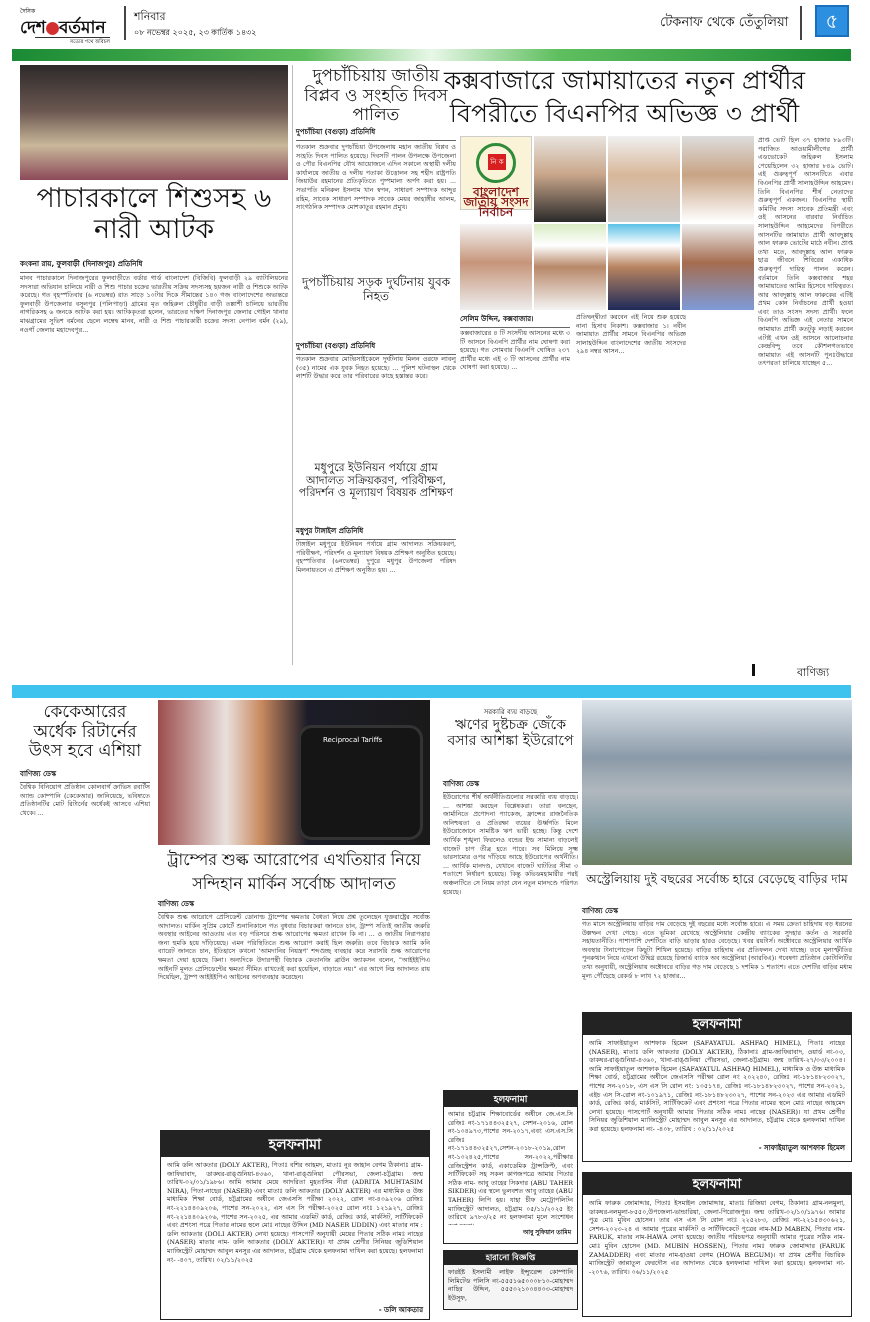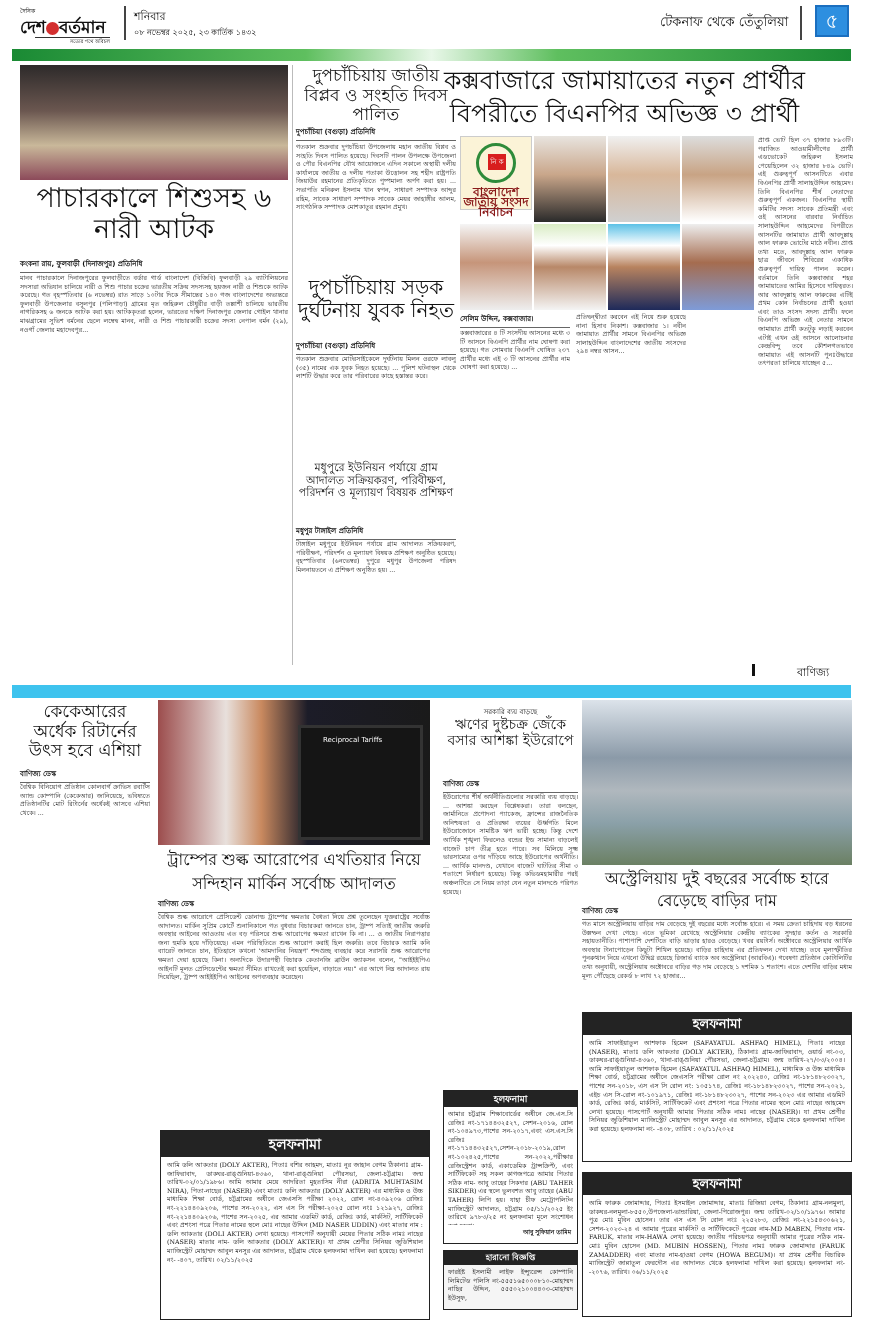--- a/index.html
+++ b/index.html
@@ -48,21 +48,21 @@
 <div class="abs photo" style="left:20px;top:65px;width:268px;height:115px;background:linear-gradient(180deg,#2d2a2a 0%,#6b5750 40%,#c9b89a 70%,#8c4a5a 100%)"></div>
 <div class="abs headline" style="left:20px;top:182px;width:268px;font-size:27px">পাচারকালে শিশুসহ ৬ নারী আটক</div>
 <div class="abs byline" style="left:20px;top:258px;width:268px">কংকনা রায়, ফুলবাড়ী (দিনাজপুর) প্রতিনিধি</div>
 <div class="abs body" style="left:20px;top:274px;width:268px;height:395px;overflow:hidden">মানব পাচারকালে দিনাজপুরের ফুলবাড়ীতে বর্ডার গার্ড বাংলাদেশ (বিজিবি) ফুলবাড়ী ২৯ ব্যাটালিয়নের সদস্যরা অভিযান চালিয়ে নারী ও শিশু পাচার চক্রের ভারতীয় সক্রিয় সদস্যসহ ছয়জন নারী ও শিশুকে আটক করেছে। গত বৃহস্পতিবার (৬ নভেম্বর) রাত সাড়ে ১০টার দিকে সীমান্তের ১৪০ গজ বাংলাদেশের অভ্যন্তরে ফুলবাড়ী উপজেলার বসুলপুর (পলিপাড়া) গ্রামের মৃত জহিরুল চৌধুরীর বাড়ী তল্লাশী চালিয়ে ভারতীয় নাগরিকসহ ৬ জনকে আটক করা হয়। আটককৃতরা হলেন, ভারতের দক্ষিণ দিনাজপুর জেলার গোইল থানার মাঝগ্রামের সুভিশ বর্মনের ছেলে লম্বেদ্ব মানব, নারী ও শিশু পাচারকারী চক্রের সদস্য নেপাল বর্মন (২৯), নওগাঁ জেলার মহাদেবপুর...</div>
 
 <div class="abs colrule" style="left:292px;top:65px;height:600px"></div>
 <div class="abs headline" style="left:296px;top:66px;width:160px;font-size:17px">দুপচাঁচিয়ায় জাতীয় বিপ্লব ও সংহতি দিবস পালিত</div>
 <div class="abs byline" style="left:296px;top:126px;width:160px">দুপচাঁচিয়া (বগুড়া) প্রতিনিধি</div>
 <div class="abs body" style="left:296px;top:143px;width:160px;height:130px;overflow:hidden">গতকাল শুক্রবার দুপচাঁচিয়া উপজেলায় মহান জাতীয় বিপ্লব ও সংহতি দিবস পালিত হয়েছে। দিবসটি পালন উপলক্ষে উপজেলা ও পৌর বিএনপির যৌথ আয়োজনে এদিন সকালে অস্থায়ী দলীয় কার্যালয়ে জাতীয় ও দলীয় পতাকা উত্তোলন সহ শহীদ রাষ্ট্রপতি জিয়াউর রহমানের প্রতিকৃতিতে পুষ্পমাল্য অর্পণ করা হয়। ... সভাপতি মনিরুল ইসলাম খান স্বপন, সাধারণ সম্পাদক আব্দুর রহিম, সাবেক সাধারণ সম্পাদক সাবেক মেয়র জাহাঙ্গীর আলম, সাংগঠনিক সম্পাদক মোশকাতুর রহমান প্রমুখ।</div>
 
-<div class="abs headline" style="left:296px;top:276px;width:160px;font-size:20px">দুপচাঁচিয়ায় সড়ক দুর্ঘটনায় যুবক নিহত</div>
+<div class="abs headline" style="left:296px;top:276px;width:160px;font-size:12px">দুপচাঁচিয়ায় সড়ক দুর্ঘটনায় যুবক নিহত</div>
 <div class="abs byline" style="left:296px;top:340px;width:160px">দুপচাঁচিয়া (বগুড়া) প্রতিনিধি</div>
 <div class="abs body" style="left:296px;top:355px;width:160px;height:105px;overflow:hidden">গতকাল শুক্রবার মোটরসাইকেলে দুর্ঘটনায় মিলন ওরফে লাবলু (৩৫) নামের এক যুবক নিহত হয়েছে। ... পুলিশ ঘটনাস্থল থেকে লাশটি উদ্ধার করে তার পরিবারের কাছে হস্তান্তর করে।</div>
 
 <div class="abs headline" style="left:296px;top:462px;width:160px;font-size:11px">মধুপুরে ইউনিয়ন পর্যায়ে গ্রাম আদালত সক্রিয়করণ, পরিবীক্ষণ, পরিদর্শন ও মূল্যায়ণ বিষয়ক প্রশিক্ষণ</div>
 <div class="abs byline" style="left:296px;top:525px;width:160px">মধুপুর টাঙ্গাইল প্রতিনিধি</div>
 <div class="abs body" style="left:296px;top:540px;width:160px;height:125px;overflow:hidden">টাঙ্গাইল মধুপুরে ইউনিয়ন পর্যায়ে গ্রাম আদালত সক্রিয়করণ, পরিবীক্ষণ, পরিদর্শন ও মূল্যায়ণ বিষয়ক প্রশিক্ষণ অনুষ্ঠিত হয়েছে। বৃহস্পতিবার (৬নভেম্বর) দুপুরে মধুপুর উপজেলা পরিষদ মিলনায়তনে এ প্রশিক্ষণ অনুষ্ঠিত হয়। ...</div>
 
 <div class="abs headline" style="left:427px;top:64px;width:395px;font-size:25px;line-height:33px">কক্সবাজারে জামায়াতের নতুন প্রার্থীর বিপরীতে বিএনপির অভিজ্ঞ ৩ প্রার্থী</div>
 <div class="abs" style="left:460px;top:136px;width:72px;height:74px;background:#fbf3d7;border:1px solid #ccc;text-align:center">
   <div style="margin:6px auto 0;width:40px;height:40px;border-radius:50%;border:3px solid #2e8b3a;position:relative">
@@ -84,55 +84,57 @@
 
 <div class="abs section-bar"></div>
 <div class="abs section-label">বাণিজ্য</div>
 <div class="abs bluebar"></div>
 
 <div class="abs headline" style="left:20px;top:702px;width:130px;font-size:17px">কেকেআরের অর্ধেক রিটার্নের উৎস হবে এশিয়া</div>
 <div class="abs byline" style="left:20px;top:768px;width:130px">বাণিজ্য ডেস্ক</div>
 <div class="abs body" style="left:20px;top:783px;width:130px;height:525px;overflow:hidden">বৈশ্বিক বিনিয়োগ প্রতিষ্ঠান কোলবার্গ ক্রাভিস রবার্টস অ্যান্ড কোম্পানি (কেকেআর) জানিয়েছে, ভবিষ্যতে প্রতিষ্ঠানটির মোট রিটার্নের অর্ধেকই আসবে এশিয়া থেকে। ...</div>
 
 <div class="abs photo" style="left:158px;top:700px;width:272px;height:145px;background:linear-gradient(90deg,#9c4d4d 0%,#e8e0dc 25%,#c9895f 38%,#1c1c28 55%,#1a1a1a 100%)">
-  <div style="position:absolute;left:140px;top:25px;width:125px;height:115px;background:#151515;border:3px solid #333;border-radius:0">
+  <div style="position:absolute;left:140px;top:25px;width:125px;height:115px;background:#151515;border:3px solid #333;border-radius:14px">
     <div style="color:#fff;font-size:7px;padding:8px 0 0 22px;font-family:'DejaVu Sans',sans-serif">Reciprocal Tariffs</div>
   </div>
 </div>
 <div class="abs headline" style="left:158px;top:848px;width:272px;font-size:16px;line-height:24px">ট্রাম্পের শুল্ক আরোপের এখতিয়ার নিয়ে সন্দিহান মার্কিন সর্বোচ্চ আদালত</div>
 <div class="abs byline" style="left:158px;top:898px;width:272px">বাণিজ্য ডেস্ক</div>
 <div class="abs body" style="left:158px;top:913px;width:272px;height:200px;overflow:hidden">বৈশ্বিক শুল্ক আরোপে প্রেসিডেন্ট ডোনাল্ড ট্রাম্পের ক্ষমতার বৈধতা নিয়ে প্রশ্ন তুলেছেন যুক্তরাষ্ট্রের সর্বোচ্চ আদালত। মার্কিন সুপ্রিম কোর্টে শুনানিকালে গত বুধবার বিচারকরা জানতে চান, ট্রাম্প সত্যিই জাতীয় জরুরি অবস্থার আইনের আওতায় এত বড় পরিসরে শুল্ক আরোপের ক্ষমতা রাখেন কি না। ... ও জাতীয় নিরাপত্তার জন্য হুমকি হয়ে দাঁড়িয়েছে। এমন পরিস্থিতিতে শুল্ক আরোপ করাই ছিল জরুরি। তবে বিচারক অ্যামি কনি ব্যারেট জানতে চান, ইতিহাসে কখনো 'আমদানির নিয়ন্ত্রণ' শব্দগুচ্ছ ব্যবহার করে সরাসরি শুল্ক আরোপের ক্ষমতা দেয়া হয়েছে কিনা। অন্যদিকে উদারপন্থী বিচারক কেতানজি ব্রাউন জ্যাকসন বলেন, "আইইইপিএ আইনটি মূলত প্রেসিডেন্টের ক্ষমতা সীমিত রাখতেই করা হয়েছিল, বাড়াতে নয়।" এর আগে নিম্ন আদালত রায় দিয়েছিল, ট্রাম্প আইইইপিএ আইনের অপব্যবহার করেছেন।</div>
 
 <div class="abs notice" style="left:160px;top:1130px;width:270px;height:190px">
   <div class="nh" style="height:26px;line-height:26px;font-size:14px">হলফনামা</div>
   <div class="nb" style="height:145px;overflow:hidden">আমি ডলি আকতার (DOLY AKTER), পিতাঃ বশির আহমদ, মাতাঃ নুর জাহান বেগম ঠিকানাঃ গ্রাম-জাফিরাবাদ, ডাকঘর-রাঙ্গুনিয়া-৪৩৬০, থানা-রাঙ্গুনিয়া পৌরসভা, জেলা-চট্টগ্রাম। জন্ম তারিখ-০২/০১/১৯৮৬। আমি আমার মেয়ে আদরিতা মুহতাসিম নীরা (ADRITA MUHTASIM NIRA), পিতা-নাছের (NASER) এবং মাতাঃ ডলি আকতার (DOLY AKTER) এর মাধ্যমিক ও উচ্চ মাধ্যমিক শিক্ষা বোর্ড, চট্টগ্রামের অধীনে জেএসসি পরীক্ষা ২০২২, রোল নং-৪০৯২০৬ রেজিঃ নং-২২১৪৪০৯২০৬, পাশের সন-২০২২, এস এস সি পরীক্ষা-২০২৫ রোল নংঃ ১২১৯২৭, রেজিঃ নং-২২১৪৪০৯২০৬, পাশের সন-২০২৫, এর আমার এডমিট কার্ড, রেজিঃ কার্ড, মার্কসিট, সার্টিফিকেট এবং প্রশংসা পত্রে পিতার নামের স্থলে মোঃ নাছের উদ্দিন (MD NASER UDDIN) এবং মাতার নাম : ডলি আকতার (DOLI AKTER) লেখা হয়েছে। পাসপোর্ট অনুযায়ী মেয়ের পিতার সঠিক নামঃ নাছের (NASER) মাতার নাম- ডলি আকতার (DOLY AKTER)। যা প্রথম শ্রেণীর সিনিয়র জুডিশিয়াল ম্যাজিস্ট্রেট মোহাম্মদ আবুল মনসুর এর আদালত, চট্টগ্রাম থেকে হলফনামা দাখিল করা হয়েছে। হলফনামা নং- -৪০৭, তারিখ। ০২/১১/২০২৫</div>
+  <div class="sig">- ডলি আকতার</div>
 </div>
 
 <div class="abs" style="left:443px;top:706px;width:135px;text-align:center;font-size:7px;font-family:'DejaVu Sans',sans-serif">সরকারি ব্যয় বাড়ছে</div>
 <div class="abs headline" style="left:443px;top:716px;width:135px;font-size:14px">ঋণের দুষ্টচক্র জেঁকে বসার আশঙ্কা ইউরোপে</div>
 <div class="abs byline" style="left:443px;top:778px;width:135px">বাণিজ্য ডেস্ক</div>
 <div class="abs body" style="left:443px;top:793px;width:135px;height:290px;overflow:hidden">ইউরোপের শীর্ষ অর্থনীতিগুলোর সরকারি ব্যয় বাড়ছে। ... আশঙ্কা করছেন বিশ্লেষকরা। তারা বলছেন, জার্মানিতে প্রণোদনা প্যাকেজ, ফ্রান্সের রাজনৈতিক অনিশ্চয়তা ও প্রতিরক্ষা ব্যয়ের ঊর্ধ্বগতি মিলে ইউরোজোনে সামষ্টিক ঋণ ভারী হচ্ছে। কিন্তু দেশে আর্থিক শৃঙ্খলা ফিরলেও বন্ডের ইল্ড সামান্য বাড়লেই বাজেট চাপ তীব্র হতে পারে। সব মিলিয়ে সূক্ষ্ম ভারসাম্যের ওপর দাঁড়িয়ে আছে ইউরোপের অর্থনীতি। ... আর্থিক মানদণ্ড, যেখানে বাজেট ঘাটতির সীমা ৩ শতাংশে নির্ধারণ হয়েছে। কিন্তু কভিডমহামারীর পরই অঞ্চলটিতে সে নিয়ম তাড়া যেন নতুন মানদণ্ডে পরিণত হয়েছে।</div>
 
 <div class="abs notice" style="left:443px;top:1090px;width:135px;height:154px">
   <div class="nh" style="height:16px;line-height:16px;font-size:9px">হলফনামা</div>
   <div class="nb" style="height:118px;overflow:hidden;padding:3px 4px">আমার চট্টগ্রাম শিক্ষাবোর্ডের অধীনে জে.এস.সি রেজিঃ নং-১৭১৪৪৩২৫২৭, সেশন-২০১৬, রোল নং-১০৪৯৭৩,পাশের সন-২০১৭,এবং এস.এস.সি রেজিঃ নং-১৭১৪৪৩২৫২৭,সেশন-২০১৮-২০১৯,রোল নং-১০২৪২৫,পাশের সন-২০২২,পরীক্ষার রেজিস্ট্রেশন কার্ড, একাডেমিক ট্রান্সক্রিপ্ট, এবং সার্টিফিকেট সহ সকল কাগজপত্রে আমার পিতার সঠিক নাম- আবু তাহের সিকদার (ABU TAHER SIKDER) এর স্থলে ভুলবশত আবু তাহের (ABU TAHER) লিপি হয়। যাহা চীফ মেট্রোপলিটন ম্যাজিস্ট্রেট আদালত, চট্টগ্রাম ০৫/১১/২০২৫ ইং তারিখে ৯৭৮৩/২৫ নং হলফনামা মূলে সংশোধন করা হলো।</div>
   <div class="sig" style="font-size:6px">আবু সুফিয়ান তামিম</div>
 </div>
 
 <div class="abs notice" style="left:443px;top:1250px;width:135px;height:60px;background:#f5f5f5">
   <div class="nh" style="height:14px;line-height:14px;font-size:8px">হারানো বিজ্ঞপ্তি</div>
   <div class="nb" style="padding:3px 4px">ফারইষ্ট ইসলামী লাইফ ইন্স্যুরেন্স কোম্পানি লিমিটেড পলিসি নং-৫৫৫১৬৫০০০৮১০-মোহাম্মদ নাছির উদ্দিন, ৫৫৫০২১০০৪৪০৩-মোহাম্মদ ইউসুফ,</div>
 </div>
 
 <div class="abs photo" style="left:582px;top:700px;width:270px;height:165px;background:linear-gradient(180deg,#dce3ea 0%,#8b9aa8 35%,#b0b8be 55%,#8aa0a8 75%,#6b8063 100%)"></div>
-<div class="abs headline" style="left:582px;top:868px;width:270px;font-size:16px;line-height:22px">অস্ট্রেলিয়ায় দুই বছরের সর্বোচ্চ হারে বেড়েছে বাড়ির দাম</div>
+<div class="abs headline" style="left:582px;top:868px;width:270px;font-size:12px;line-height:22px">অস্ট্রেলিয়ায় দুই বছরের সর্বোচ্চ হারে বেড়েছে বাড়ির দাম</div>
 <div class="abs byline" style="left:582px;top:905px;width:270px">বাণিজ্য ডেস্ক</div>
 <div class="abs body" style="left:582px;top:920px;width:270px;height:86px;overflow:hidden">গত মাসে অস্ট্রেলিয়ায় বাড়ির দাম বেড়েছে দুই বছরের মধ্যে সর্বোচ্চ হারে। এ সময় ক্রেতা চাহিদায় বড় ধরনের উল্লম্ফন দেখা গেছে। এতে ভূমিকা রেখেছে অস্ট্রেলিয়ার কেন্দ্রীয় ব্যাংকের সুদহার কর্তন ও সরকারি সহায়তানীতি। পাশাপাশি দেশটিতে বাড়ি ভাড়ার হারও বেড়েছে। খবর রয়টার্স। অক্টোবরে অস্ট্রেলিয়ার আর্থিক অবস্থার টানাপোড়েন কিছুটা শিথিল হয়েছে। বাড়ির চাহিদায় এর প্রতিফলন দেখা যাচ্ছে। তবে মূল্যস্ফীতির পুনরুত্থান নিয়ে এখনো উদ্বিগ্ন রয়েছে রিজার্ভ ব্যাংক অব অস্ট্রেলিয়া (আরবিএ)। গবেষণা প্রতিষ্ঠান কোটালিটির তথ্য অনুযায়ী, অস্ট্রেলিয়ায় অক্টোবরে বাড়ির গড় দাম বেড়েছে ১ দশমিক ১ শতাংশ। এতে দেশটির বাড়ির মধ্যম মূল্য পৌঁছেছে রেকর্ড ৮ লাখ ৭২ হাজার...</div>
 
 <div class="abs notice" style="left:582px;top:1012px;width:270px;height:150px">
   <div class="nh" style="height:22px;line-height:22px;font-size:13px">হলফনামা</div>
   <div class="nb" style="height:105px;overflow:hidden">আমি সাফাইয়াতুল আশফাক হিমেল (SAFAYATUL ASHFAQ HIMEL), পিতাঃ নাছের (NASER), মাতাঃ ডলি আকতার (DOLY AKTER), ঠিকানাঃ গ্রাম-জাফিরাবাদ, ওয়ার্ড নং-০৩, ডাকঘর-রাঙ্গুনিয়া-৪৩৬০, থানা-রাঙ্গুনিয়া পৌরসভা, জেলা-চট্টগ্রাম। জন্ম তারিখ-২৭/০৩/২০০৪। আমি সাফাইয়াতুল আশফাক হিমেল (SAFAYATUL ASHFAQ HIMEL), মাধ্যমিক ও উচ্চ মাধ্যমিক শিক্ষা বোর্ড, চট্টগ্রামের অধীনে জেএসসি পরীক্ষা রোল নং ২০২২৪০, রেজিঃ নং-১৮১৪৮২৩০২৭, পাশের সন-২০১৮, এস এস সি রোল নং: ১০৫১৭৪, রেজিঃ নং-১৮১৪৮২৩০২৭, পাশের সন-২০২১, এইচ এস সি-রোল নং-১০১৯৭১, রেজিঃ নং-১৮১৪৮২৩০২৭, পাশের সন-২০২৩ এর আমার এডমিট কার্ড, রেজিঃ কার্ড, মার্কসিট, সার্টিফিকেট এবং প্রশংসা পত্রে পিতার নামের স্থলে মোঃ নাছের আহমেদ লেখা হয়েছে। পাসপোর্ট অনুযায়ী আমার পিতার সঠিক নামঃ নাছের (NASER)। যা প্রথম শ্রেণীর সিনিয়র জুডিশিয়াল ম্যাজিস্ট্রেট মোহাম্মদ আবুল মনসুর এর আদালত, চট্টগ্রাম থেকে হলফনামা দাখিল করা হয়েছে। হলফনামা নং- -৪০৮, তারিখ : ০২/১১/২০২৫</div>
+  <div class="sig">- সাফাইয়াতুল আশফাক হিমেল</div>
 </div>
 
 <div class="abs notice" style="left:582px;top:1172px;width:270px;height:145px">
   <div class="nh" style="height:22px;line-height:22px;font-size:13px">হলফনামা</div>
   <div class="nb" style="height:100px;overflow:hidden">আমি ফারুক জোমাদ্দার, পিতাঃ ইসমাইল জোমাদ্দার, মাতাঃ রিজিয়া বেগম, ঠিকানাঃ গ্রাম-নলমুলা, ডাকঘর-নলমুলা-৮৫৫০,উপজেলা-ভান্ডারিয়া, জেলা-পিরোজপুর। জন্ম তারিখ-০২/১০/১৯৭৬। আমার পুত্র মোঃ মুবিন হোসেন। তার এস এস সি রোল নংঃ ২২৫২৮৩, রেজিঃ নং-২২১৫৪৩০৬২১, সেশন-২০২৩-২৪ এ আমার পুত্রের মার্কসিট ও সার্টিফিকেটে পুত্রের নাম-MD MABEN, পিতার নাম-FARUK, মাতার নাম-HAWA লেখা হয়েছে। জাতীয় পরিচয়পত্র অনুযায়ী আমার পুত্রের সঠিক নাম-মোঃ মুবিন হোসেন (MD. MUBIN HOSSEN), পিতার নামঃ ফারুক জোমাদ্দার (FARUK ZAMADDER) এবং মাতার নাম-হাওয়া বেগম (HOWA BEGUM)। যা প্রথম শ্রেণীর বিচারিক ম্যাজিস্ট্রেট জান্নাতুল ফেরদৌস এর আদালত থেকে হলফনামা দাখিল করা হয়েছে। হলফনামা নং- -২০৭৬, তারিখ। ০৬/১১/২০২৫</div>
 </div>
 
 </body></html>

